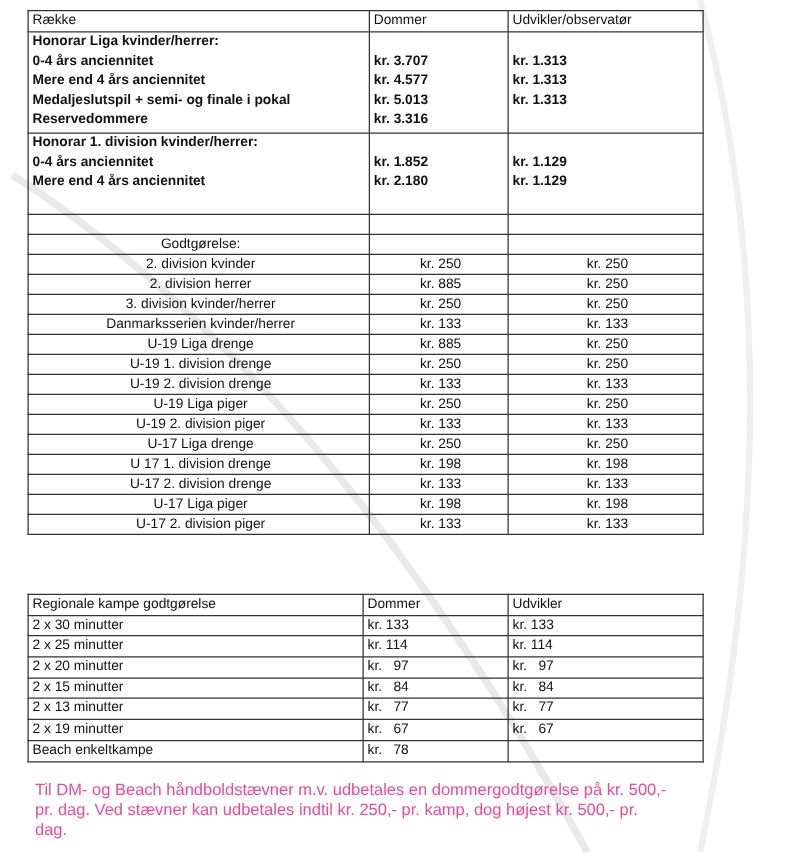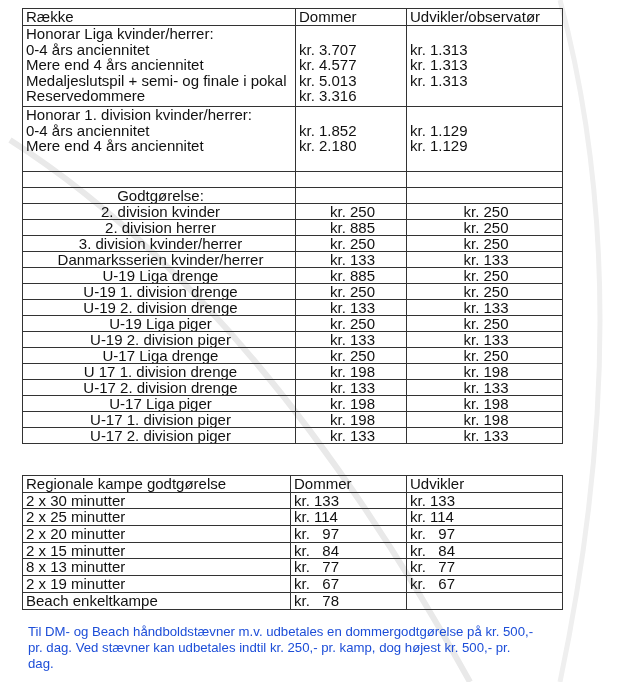--- a/index.html
+++ b/index.html
@@ -1,32 +1,32 @@
 <!DOCTYPE html>
 <html><head>
 <meta charset="utf-8">
 <style>
   html, body { margin: 0; padding: 0; background: #ffffff; }
   body { width: 640px; height: 682px; position: relative; overflow: hidden;
          font-family: "Liberation Sans", sans-serif; color: #111; }
   .watermark { position: absolute; pointer-events: none; }
   table { position: absolute; border-collapse: collapse; table-layout: fixed;
-          font-size: 15px; line-height: 15px; border-radius: 13px; }
+          font-size: 11px; line-height: 15px; border-radius: 13px; }
   td { border: 1.2px solid #333; padding: 0 0 0 3px; vertical-align: top;
        white-space: nowrap; overflow: hidden; }
   #t1 { left: 22px; top: 8px; width: 540px; }
   #t2 { left: 22px; top: 475px; width: 540px; }
   .hdr td { height: 16px; }
   .sec td { padding-top: 0; }
-  .line { display: block; height: 15.6px; }
+  .line { display: block; height: 15.6px; font-weight: bold; }
   .row td { height: 14.8px; text-align: center; }
   .t2row td { height: 15.7px; }
   .empty td { height: 15px; }
   .footer { position: absolute; left: 28px; top: 624px; width: 580px;
-            font-size: 13.2px; line-height: 16px; color: #1d4ed8; }
+            font-size: 13.2px; line-height: 16px; color: #ec4899; }
   .pad { white-space: pre; }
 </style>
 </head>
 <body>
 
 <svg class="watermark" width="640" height="682" style="left:0;top:0;">
   <path d="M10 140 Q 260 300 470 682" stroke="#e9e9e9" stroke-width="6" fill="none"></path>
   <path d="M560 0 Q 640 300 560 682" stroke="#efefef" stroke-width="5" fill="none"></path>
 </svg>
 
@@ -153,25 +153,20 @@
         <td class="pad">U-17 2. division drenge</td>
         <td class="pad">kr. 133</td>
         <td class="pad">kr. 133</td>
       </tr>
       <tr class="row">
         <td class="pad">U-17 Liga piger</td>
         <td class="pad">kr. 198</td>
         <td class="pad">kr. 198</td>
       </tr>
       <tr class="row">
-        <td class="pad">U-17 1. division piger</td>
-        <td class="pad">kr. 198</td>
-        <td class="pad">kr. 198</td>
-      </tr>
-      <tr class="row">
         <td class="pad">U-17 2. division piger</td>
         <td class="pad">kr. 133</td>
         <td class="pad">kr. 133</td>
       </tr>
     </tbody>
 </table>
 
 <table id="t2">
   <colgroup>
       <col style="width:268px">
@@ -200,21 +195,21 @@
         <td class="pad">2 x 20 minutter</td>
         <td class="pad">kr.   97</td>
         <td class="pad">kr.   97</td>
       </tr>
       <tr class="t2row">
         <td class="pad">2 x 15 minutter</td>
         <td class="pad">kr.   84</td>
         <td class="pad">kr.   84</td>
       </tr>
       <tr class="t2row">
-        <td class="pad">8 x 13 minutter</td>
+        <td class="pad">2 x 13 minutter</td>
         <td class="pad">kr.   77</td>
         <td class="pad">kr.   77</td>
       </tr>
       <tr class="t2row">
         <td class="pad">2 x 19 minutter</td>
         <td class="pad">kr.   67</td>
         <td class="pad">kr.   67</td>
       </tr>
       <tr class="t2row">
         <td class="pad">Beach enkeltkampe</td>

